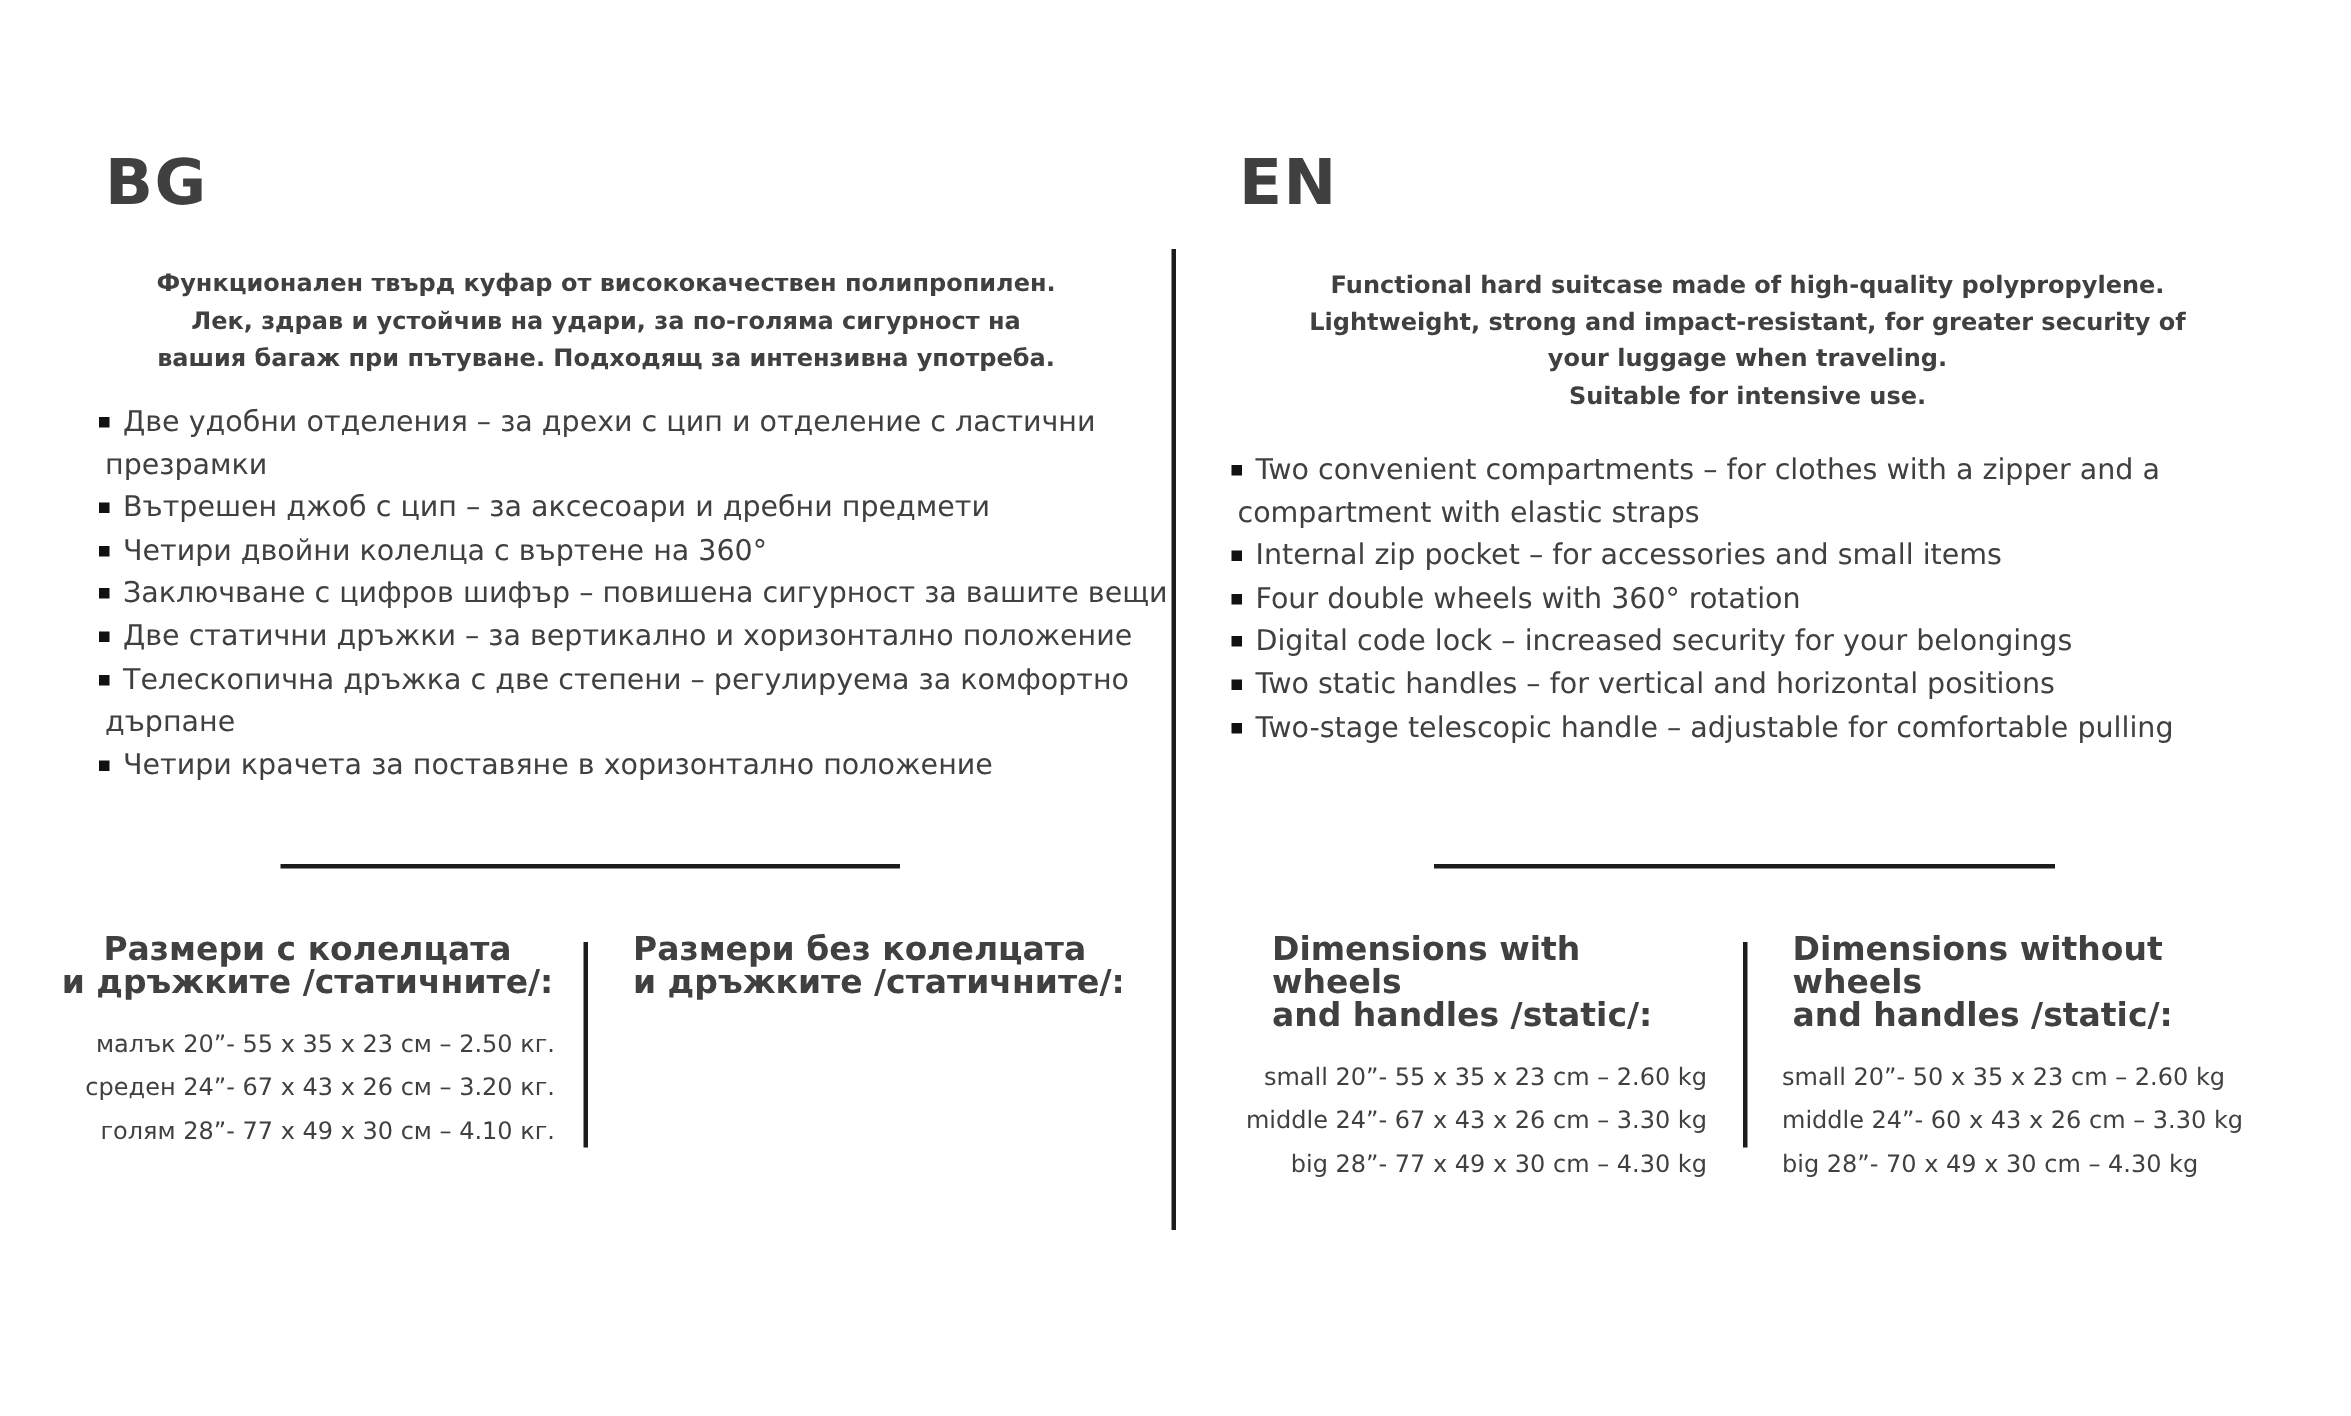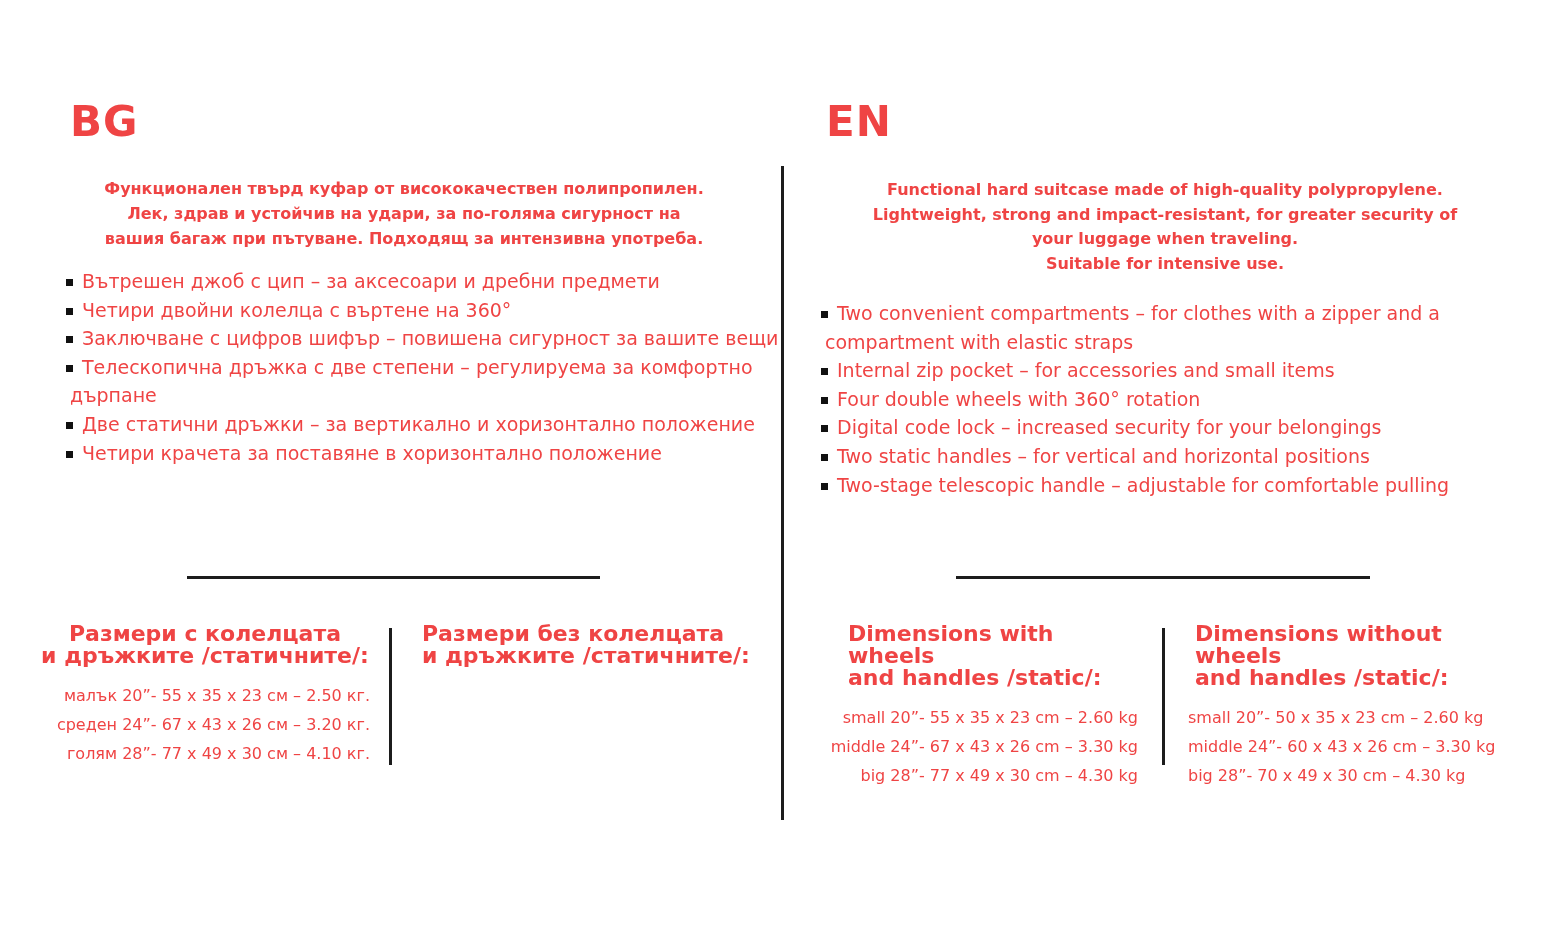--- a/index.html
+++ b/index.html
@@ -2,21 +2,21 @@
 <html><head>
 <meta charset="utf-8">
 <title>Suitcase Product Sheet</title>
 <style>
   html, body { margin: 0; padding: 0; background: #ffffff; }
   .page {
     position: relative;
     width: 1567px;
     height: 944px;
     background: #ffffff;
-    color: #ef4444;
+    color: #404040;
     font-family: "DejaVu Sans", "Liberation Sans", sans-serif;
     overflow: hidden;
   }
 
   .lang-heading {
     position: absolute;
     font-size: 42px;
     font-weight: bold;
     line-height: 1;
     letter-spacing: 1px;
@@ -89,34 +89,38 @@
   <div class="lang-heading" id="bg-heading">BG</div>
 
   <div class="intro" id="bg-intro">
     <div>Функционален твърд куфар от висококачествен полипропилен.</div>
     <div>Лек, здрав и устойчив на удари, за по-голяма сигурност на</div>
     <div>вашия багаж при пътуване. Подходящ за интензивна употреба.</div>
   </div>
 
   <div class="features" id="bg-features">
     <div class="feature-item">
+      <div class="fline"><span class="marker"></span><span>Две удобни отделения – за дрехи с цип и отделение с ластични</span></div>
+      <div class="cont">презрамки</div>
+    </div>
+    <div class="feature-item">
       <div class="fline"><span class="marker"></span><span>Вътрешен джоб с цип – за аксесоари и дребни предмети</span></div>
     </div>
     <div class="feature-item">
       <div class="fline"><span class="marker"></span><span>Четири двойни колелца с въртене на 360°</span></div>
     </div>
     <div class="feature-item">
       <div class="fline"><span class="marker"></span><span>Заключване с цифров шифър – повишена сигурност за вашите вещи</span></div>
+    </div>
+    <div class="feature-item">
+      <div class="fline"><span class="marker"></span><span>Две статични дръжки – за вертикално и хоризонтално положение</span></div>
     </div>
     <div class="feature-item">
       <div class="fline"><span class="marker"></span><span>Телескопична дръжка с две степени – регулируема за комфортно</span></div>
       <div class="cont">дърпане</div>
-    </div>
-    <div class="feature-item">
-      <div class="fline"><span class="marker"></span><span>Две статични дръжки – за вертикално и хоризонтално положение</span></div>
     </div>
     <div class="feature-item">
       <div class="fline"><span class="marker"></span><span>Четири крачета за поставяне в хоризонтално положение</span></div>
     </div>
   </div>
 
   <div class="rule-h" id="bg-rule"></div>
 
   <div class="dim-table" id="bg-table-1">
     <div class="dim-title">

